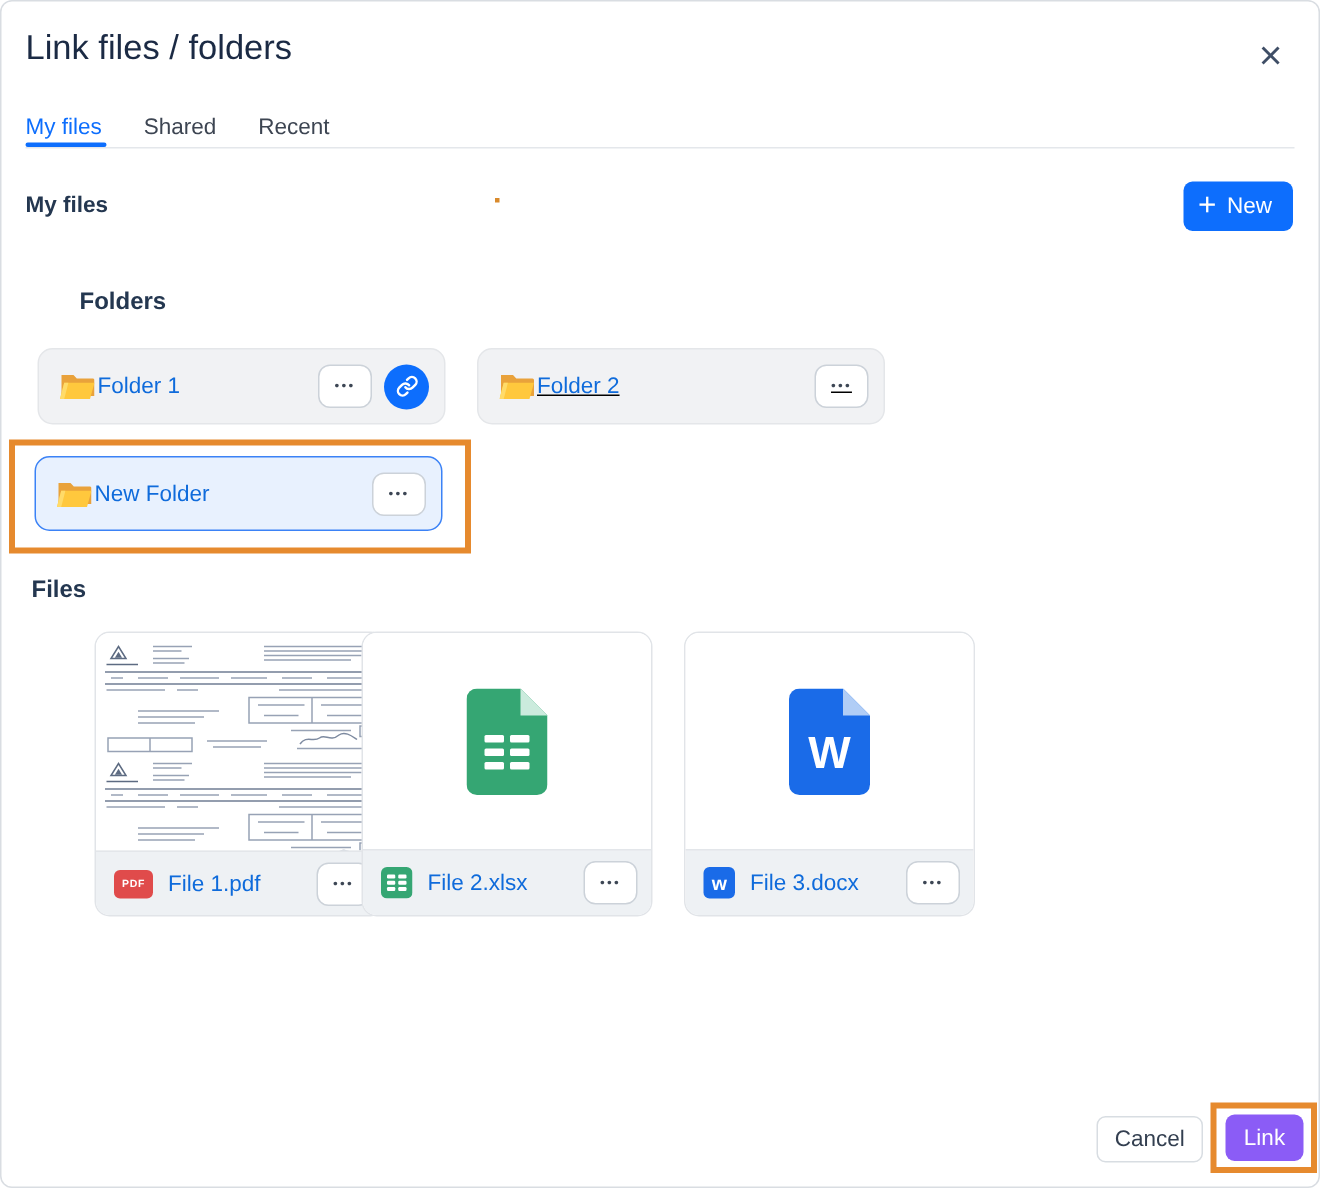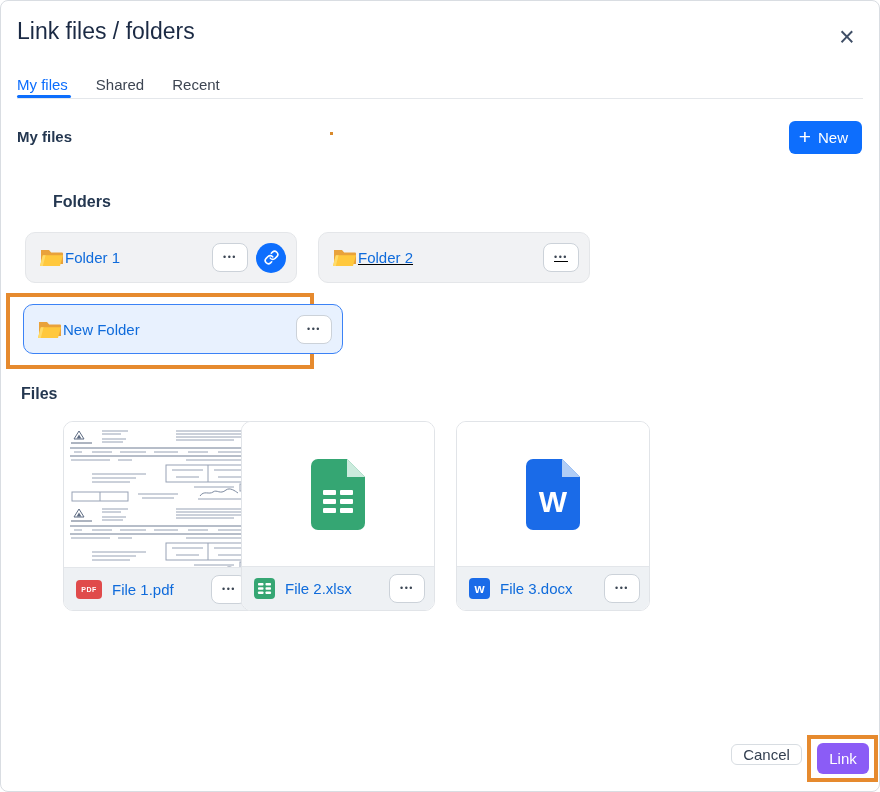--- a/index.html
+++ b/index.html
@@ -28,21 +28,21 @@
   .new-btn .plus { font-size:21px; font-weight:300; line-height:1; position:relative; top:-1px; }
   
   .section-title { position:absolute; font-size:16px; font-weight:700; color:#243750; }
   #folders-title { left:20px; top:192px;margin-left:32px; }
   #files-title { left:20px; top:384px; }
   
   .folder-card { position:absolute; width:272px; height:51px; background:#f1f2f4; border:1px solid #e4e6e9;
     border-radius:10px; display:flex; align-items:center; padding:0 10px 0 14px; cursor:pointer; }
   #folder-card-1 { left:24px; top:231px; }
   #folder-card-2 { left:317px; top:231px;text-decoration:underline; }
-  #folder-card-new { left:22px; top:303px; width:320px; height:50px; background:#e8f1fe; border:1.5px solid #3b82f6; }
+  #folder-card-new { left:22px; top:303px; width:272px; height:50px; background:#e8f1fe; border:1.5px solid #3b82f6; }
   .folder-name { font-size:15px; color:#0f6bdb; margin-left:2px; flex:1; }
   .ellipsis-btn { width:36px; height:29px; background:#fff; border:1px solid #ccd2d9; border-radius:8px;
     color:#3c4654; font-size:9px; letter-spacing:1.5px; line-height:27px; text-align:center; cursor:pointer; flex:none; }
   .link-circle { width:30px; height:30px; border-radius:50%; background:#0d6efd; border:none; margin-left:8px;
     display:flex; align-items:center; justify-content:center; cursor:pointer; flex:none; }
   
   .annotation-box { position:absolute; border:4px solid #e68a2e; pointer-events:none; }
   #annotation-new-folder { left:5px; top:292px; width:308px; height:76px; }
   #annotation-link { left:806px; top:734px; width:71px; height:47px; }
   
@@ -53,21 +53,21 @@
   .thumb.doc { align-items:flex-start; padding:4px 2px 0 2px; }
   .file-footer { height:44px; background:#eef1f4; border-top:1px solid #e3e6ea;
     display:flex; align-items:center; padding:0 9px 0 12px; }
   .file-name { font-size:15px; color:#0f6bdb; margin-left:10px; flex:1; }
   .pdf-badge { width:26px; height:19px; background:#e04b4b; border-radius:4px; color:#fff;
     font-size:7px; font-weight:700; letter-spacing:.5px; text-align:center; line-height:19px; flex:none; }
   .mini-icon { flex:none; display:flex; }
   .word-badge { width:21px; height:21px; background:#1a6be8; border-radius:4px; color:#fff;
     font-size:13px; font-weight:700; text-align:center; line-height:21px; flex:none; }
   
-  .cancel-btn { position:absolute; left:730px; top:743px; width:71px; height:21px; background:#fff;
+  .cancel-btn { position:absolute; left:730px; top:743px; width:71px; height:31px; background:#fff;
     border:1px solid #d8dde2; border-radius:6px; font-size:15px; color:#333f50; cursor:pointer; }
   .link-btn { position:absolute; left:816px; top:742px; width:52px; height:31px; background:#8b5cf6;
     border:none; border-radius:6px; font-size:15px; color:#fff; cursor:pointer; }
 </style>
 </head>
 <body>
 
 <div id="dialog">
 
   <h1 class="dlg-title">Link files / folders</h1>

